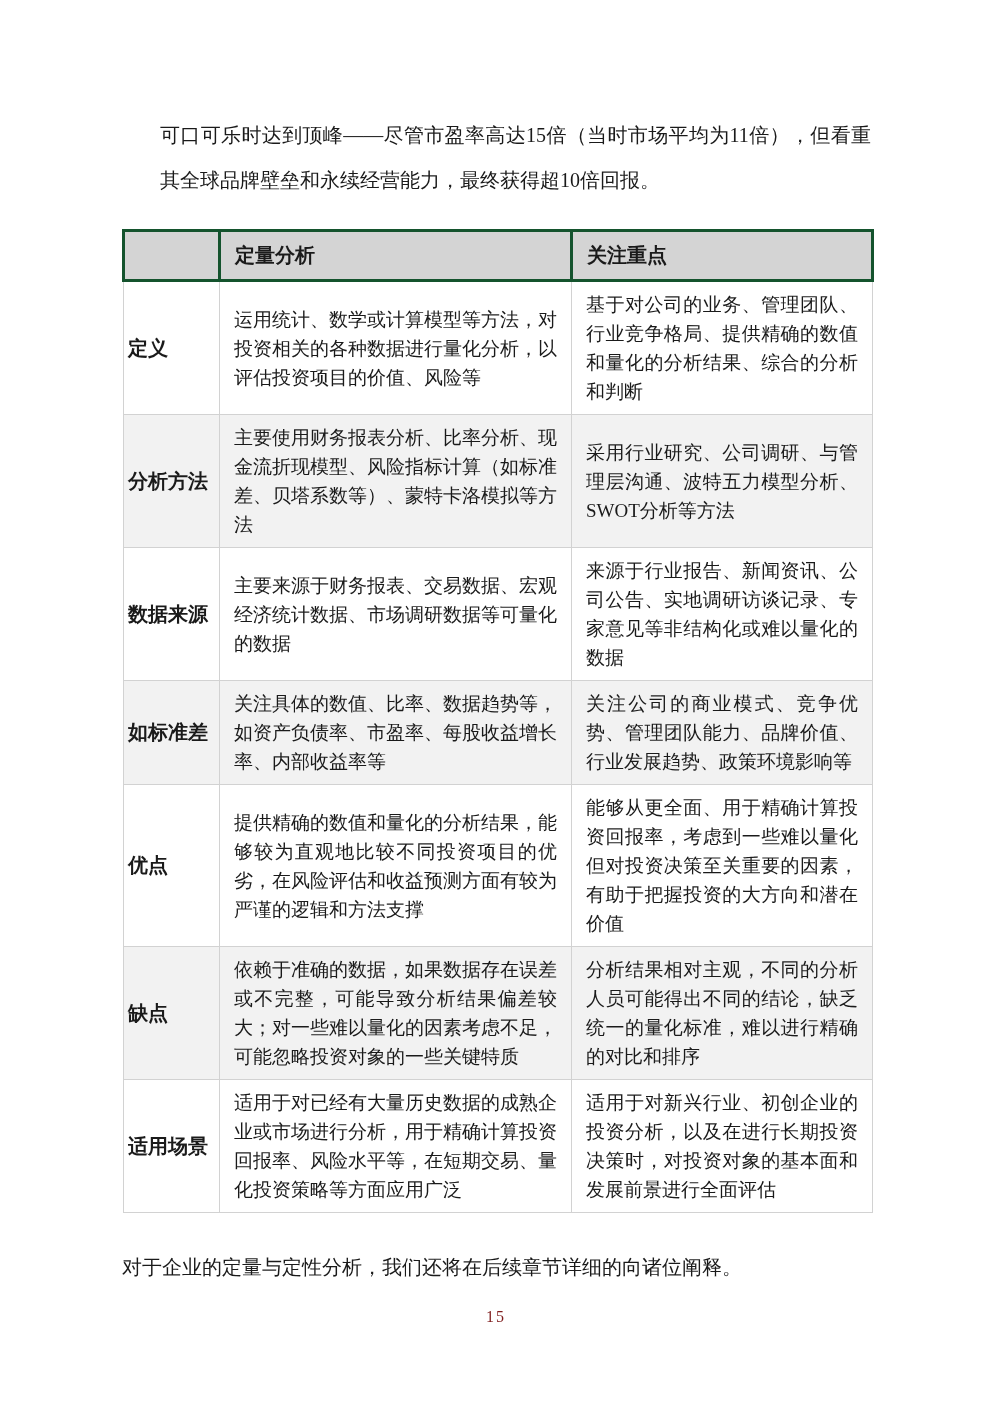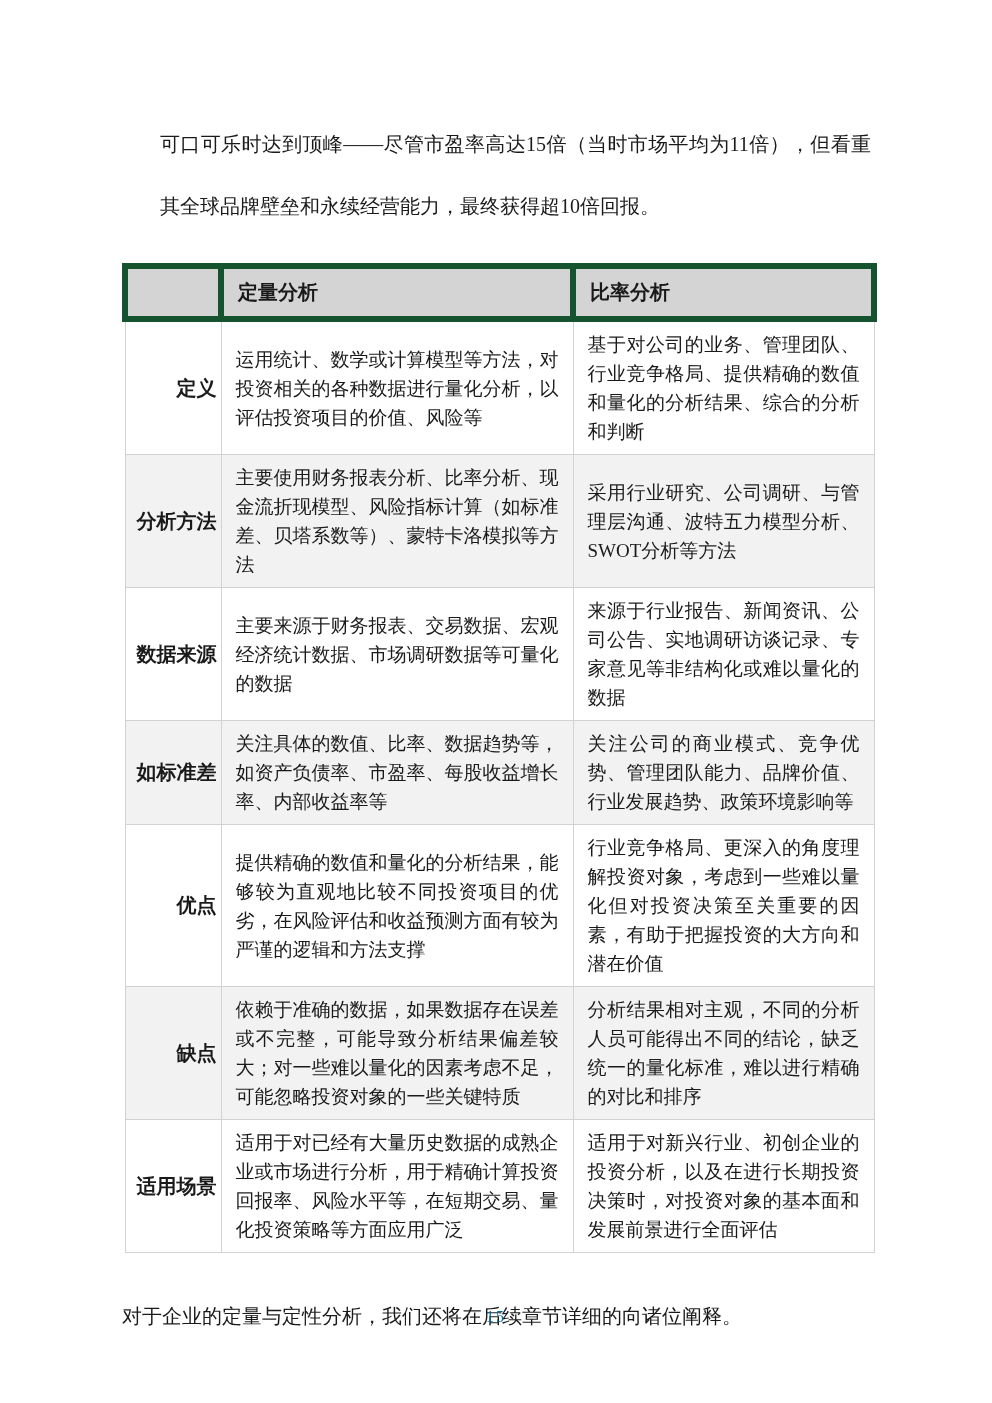--- a/index.html
+++ b/index.html
@@ -13,21 +13,21 @@
     position: relative;
     width: 992px; height: 1403px;
     overflow: hidden;
     background: #ffffff;
   }
   .content {
     padding: 113px 121px 0 122px; 
   }
   .para {
     font-size: 20px;
-    line-height: 62px;
+    line-height: 45px;
     text-align: justify;
     margin: 0;
   }
   .para.indented {
     margin-left: 38px;
   }
   .lead {
     margin-top: 13px;
   }
   table.compare {
@@ -36,53 +36,53 @@
     border-collapse: collapse;
     table-layout: fixed;
     font-size: 19px;
     line-height: 29px;
   }
   table.compare col.c-label { width: 96px; }
   table.compare col.c-quant { width: 352px; }
   table.compare col.c-qual  { width: 301px; }
   table.compare thead th {
     background: #d4d4d4;
-    border: 6px solid #14532d;
+    border: 3px solid #14532d;
     text-align: left;
     font-weight: bold;
     padding: 9px 14px;
     font-size: 20px;
   }
   table.compare tbody td {
     border: 1px solid #d2d2d2;
     padding: 8px 14px;
     vertical-align: middle;
     text-align: justify;
   }
   table.compare tbody td.row-label {
-    text-align: right;
+    text-align: left;
     font-weight: bold;
     font-size: 20px;
     padding: 8px 4px;
   }
   table.compare tbody tr:nth-child(even) td {
     background: #f2f2f2;
   }
   .closing {
     margin-top: 32px;
   }
   .page-number {
     position: absolute;
     top: 1308px;
     left: 0;
     width: 100%;
     text-align: center;
     font-size: 16px;
     letter-spacing: 2px;
-    color: #0369a1;
+    color: #7f1d1d;
   }
 </style>
 </head>
 <body>
 
 <div class="page">
   <div class="content">
 
     <p class="para indented">可口可乐时达到顶峰——尽管市盈率高达15倍（当时市场平均为11倍），但看重其全球品牌壁垒和永续经营能力，最终获得超10倍回报。</p>
 
@@ -90,21 +90,21 @@
     <table class="compare">
       <colgroup>
         <col class="c-label">
         <col class="c-quant">
         <col class="c-qual">
       </colgroup>
       <thead>
         <tr>
           <th></th>
           <th>定量分析</th>
-          <th>比率分析</th>
+          <th>关注重点</th>
         </tr>
       </thead>
       <tbody>
         <tr>
           <td class="row-label">定义</td>
           <td>运用统计、数学或计算模型等方法，对投资相关的各种数据进行量化分析，以评估投资项目的价值、风险等</td>
           <td>基于对公司的业务、管理团队、行业竞争格局、提供精确的数值和量化的分析结果、综合的分析和判断</td>
         </tr>
         <tr>
           <td class="row-label">分析方法</td>
@@ -117,21 +117,21 @@
           <td>来源于行业报告、新闻资讯、公司公告、实地调研访谈记录、专家意见等非结构化或难以量化的数据</td>
         </tr>
         <tr>
           <td class="row-label">如标准差</td>
           <td>关注具体的数值、比率、数据趋势等，如资产负债率、市盈率、每股收益增长率、内部收益率等</td>
           <td>关注公司的商业模式、竞争优势、管理团队能力、品牌价值、行业发展趋势、政策环境影响等</td>
         </tr>
         <tr>
           <td class="row-label">优点</td>
           <td>提供精确的数值和量化的分析结果，能够较为直观地比较不同投资项目的优劣，在风险评估和收益预测方面有较为严谨的逻辑和方法支撑</td>
-          <td>行业竞争格局、更深入的角度理解投资对象，考虑到一些难以量化但对投资决策至关重要的因素，有助于把握投资的大方向和潜在价值</td>
+          <td>能够从更全面、用于精确计算投资回报率，考虑到一些难以量化但对投资决策至关重要的因素，有助于把握投资的大方向和潜在价值</td>
         </tr>
         <tr>
           <td class="row-label">缺点</td>
           <td>依赖于准确的数据，如果数据存在误差或不完整，可能导致分析结果偏差较大；对一些难以量化的因素考虑不足，可能忽略投资对象的一些关键特质</td>
           <td>分析结果相对主观，不同的分析人员可能得出不同的结论，缺乏统一的量化标准，难以进行精确的对比和排序</td>
         </tr>
         <tr>
           <td class="row-label">适用场景</td>
           <td>适用于对已经有大量历史数据的成熟企业或市场进行分析，用于精确计算投资回报率、风险水平等，在短期交易、量化投资策略等方面应用广泛</td>
           <td>适用于对新兴行业、初创企业的投资分析，以及在进行长期投资决策时，对投资对象的基本面和发展前景进行全面评估</td>

